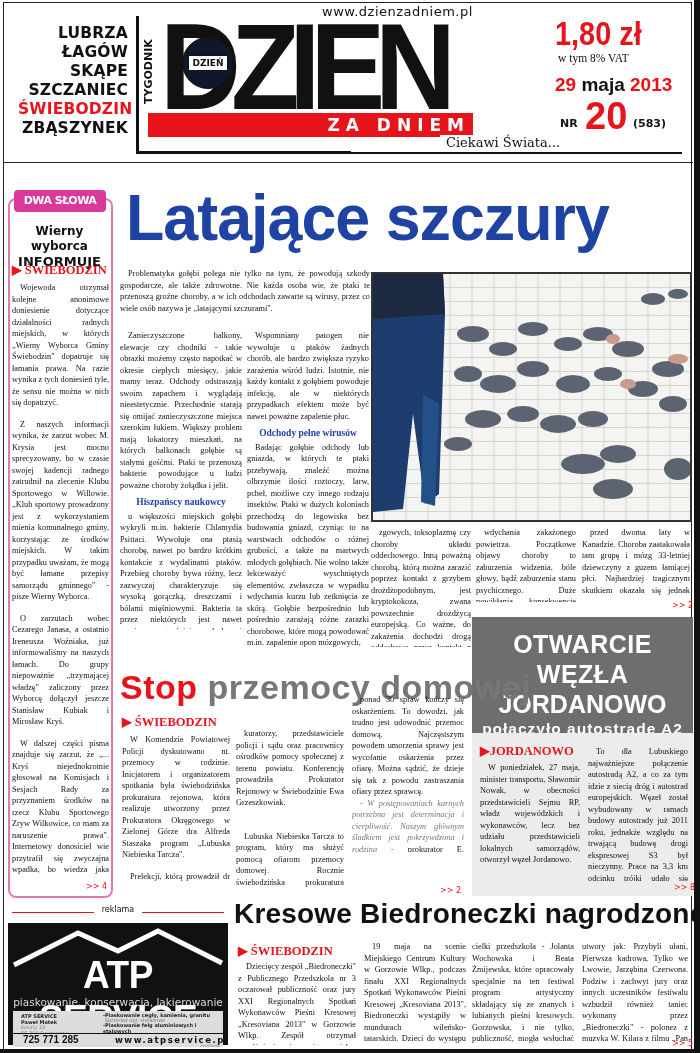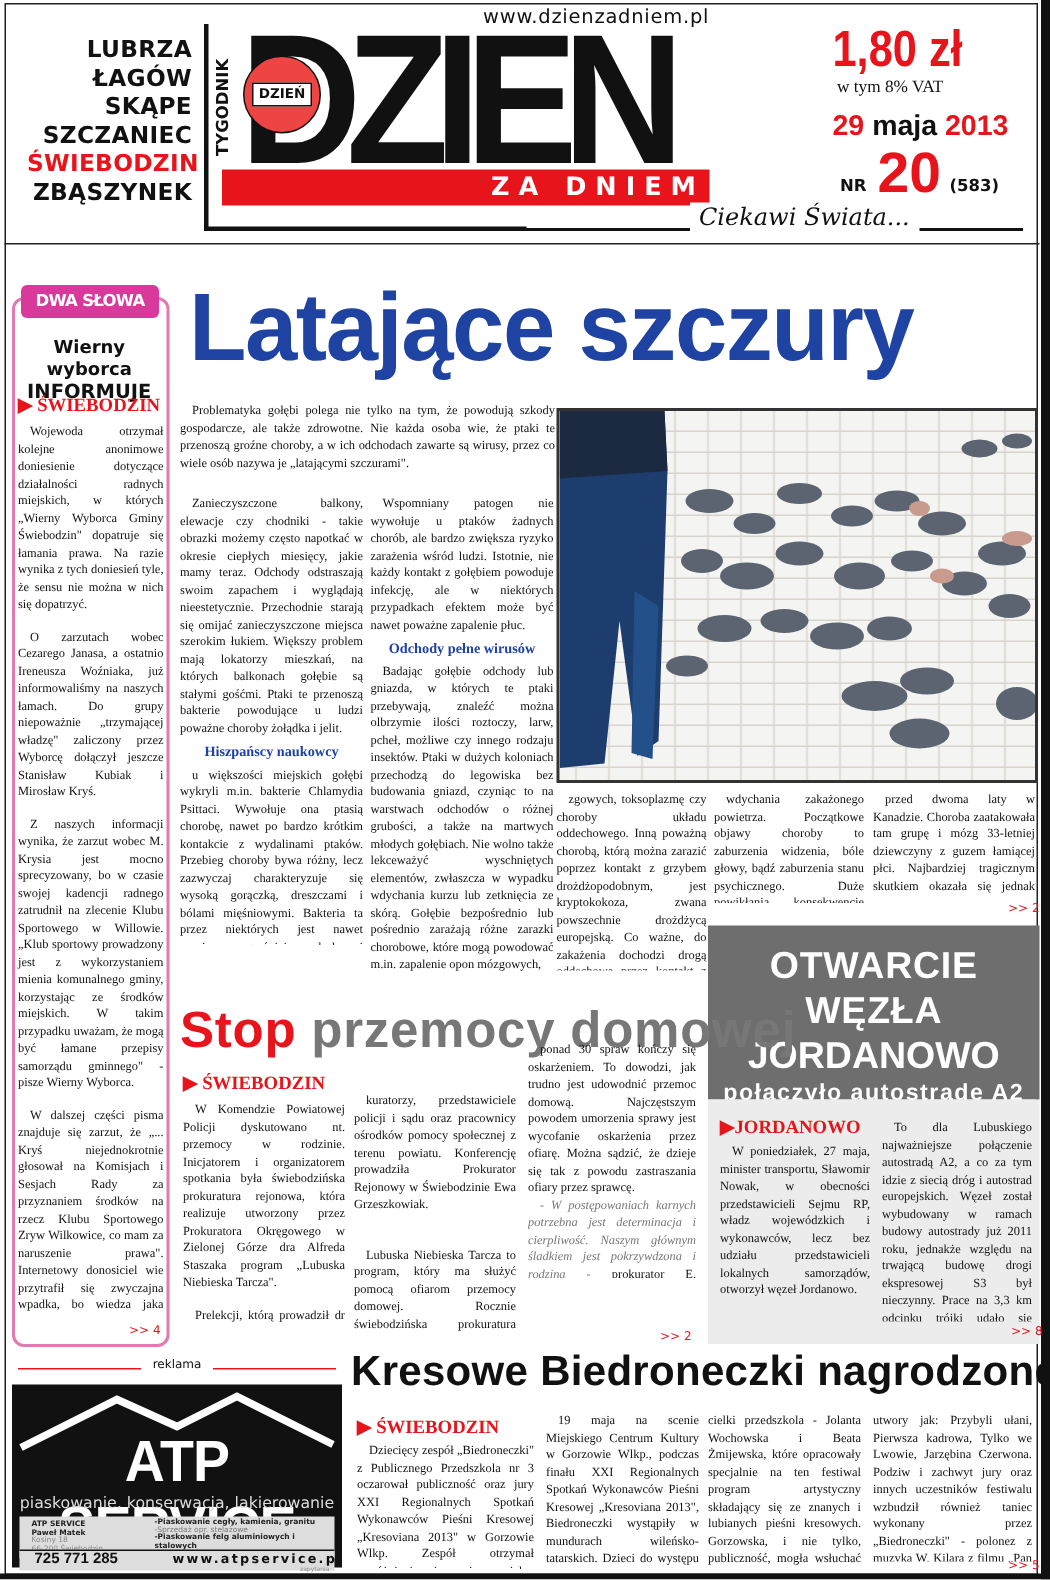--- a/index.html
+++ b/index.html
@@ -6,27 +6,27 @@
 body{width:700px;height:1053px;background:#fff;position:relative;overflow:hidden;font-family:"Liberation Serif",serif;color:#111}
 .frame{position:absolute;left:3px;top:2px;width:689px;height:1048px;border:1px solid #222}
 .frame-r{position:absolute;right:0;top:0;width:6px;height:1053px;background:#111}
 .frame-b{position:absolute;left:0;bottom:0;width:700px;height:4px;background:#111}
 
 .towns{position:absolute;left:18px;top:24px;width:110px;text-align:right;font-family:"DejaVu Sans",sans-serif;font-weight:bold;font-size:15.5px;line-height:19px;letter-spacing:0.2px}
 .towns .red{color:#e8141b}
 .logo-box{position:absolute;left:136px;top:16px;width:215px;height:138px;border-left:3px solid #111;border-bottom:3px solid #111}
 .tyg{position:absolute;left:142px;top:30px;width:14px;height:84px;writing-mode:vertical-rl;transform:rotate(180deg);font-family:"DejaVu Sans",sans-serif;font-weight:bold;font-size:11px;text-align:center}
 .dzien{position:absolute;left:160px;top:12px;font-family:"Liberation Sans",sans-serif;font-weight:bold;font-size:112px;line-height:100px;letter-spacing:-10px;transform:scaleY(1.1);transform-origin:top left}
-.mascot{position:absolute;left:162px;top:37px;width:52px;height:52px;border-radius:50%;background:#ef4444;border:1px solid #111;display:flex;align-items:center;justify-content:center;font-size:9px;font-weight:bold;font-family:"DejaVu Sans",sans-serif}
+.mascot{position:absolute;left:182px;top:37px;width:52px;height:52px;border-radius:50%;background:#0f172a;border:1px solid #111;display:flex;align-items:center;justify-content:center;font-size:9px;font-weight:bold;font-family:"DejaVu Sans",sans-serif}
 .mascot span{background:#fff;border:1px solid #111;padding:2px 3px}
 .redbar{position:absolute;left:148px;top:113px;width:325px;height:24px;background:#e8141b}
 .zadniem{position:absolute;left:260px;top:113px;width:210px;text-align:right;color:#fff;font-family:"DejaVu Sans",sans-serif;font-weight:bold;font-size:17px;letter-spacing:6px;line-height:24px}
 .url{position:absolute;left:322px;top:4px;font-family:"DejaVu Sans",sans-serif;font-size:13px;letter-spacing:0.5px}
 .motto-line{position:absolute;left:142px;top:152px;width:540px;height:2px;background:#111}
-.motto{position:absolute;left:460px;top:135px;background:#fff;padding:0 6px;font-family:"DejaVu Serif",serif;font-style:italic;font-size:16px}
+.motto{position:absolute;left:440px;top:135px;background:#fff;padding:0 6px;font-family:"DejaVu Serif",serif;font-size:13px}
 .price{position:absolute;left:555px;top:14px;color:#e8141b;font-family:"Liberation Sans",sans-serif;font-weight:bold;font-size:34px;transform:scaleX(0.85);transform-origin:left}
 .vat{position:absolute;left:558px;top:52px;font-family:Liberation Serif, serif;font-size:11.5px}
 .date{position:absolute;left:555px;top:74px;font-family:"Liberation Sans",sans-serif;font-weight:bold;font-size:19px;color:#e8141b}
 .date .blk{color:#111}
 .nr{position:absolute;left:560px;top:117px;font-family:"DejaVu Sans",sans-serif;font-weight:bold;font-size:11px}
 .nrnum{position:absolute;left:585px;top:95px;color:#e8141b;font-family:"Liberation Sans",sans-serif;font-weight:bold;font-size:38px}
 .nrtot{position:absolute;left:633px;top:117px;font-family:"DejaVu Sans",sans-serif;font-weight:bold;font-size:11px}
 .hdr-rule{position:absolute;left:3px;top:162px;width:690px;height:1px;background:#222}
 
 .side{position:absolute;left:8px;top:198px;width:105px;height:700px;border:2px solid #e07ab0;border-radius:8px}
@@ -103,22 +103,22 @@
 
 <div class="side"></div>
 <div class="side-badge">DWA SŁOWA</div>
 <div class="side-h1">
   <div>Wierny wyborca</div>
   <div style="font-size:13px">INFORMUJE</div>
 </div>
 <div class="loc" style="left:12px;top:262px">▶ <span>ŚWIEBODZIN</span></div>
 <div class="side-text">
   <p>Wojewoda otrzymał kolejne anonimowe doniesienie dotyczące działalności radnych miejskich, w których „Wierny Wyborca Gminy Świebodzin" dopatruje się łamania prawa. Na razie wynika z tych doniesień tyle, że sensu nie można w nich się dopatrzyć.</p>
+  <p>Z naszych informacji wynika, że zarzut wobec M. Krysia jest mocno sprecyzowany, bo w czasie swojej kadencji radnego zatrudnił na zlecenie Klubu Sportowego w Willowie. „Klub sportowy prowadzony jest z wykorzystaniem mienia komunalnego gminy, korzystając ze środków miejskich. W takim przypadku uważam, że mogą być łamane przepisy samorządu gminnego" - pisze Wierny Wyborca.</p>
   <p>O zarzutach wobec Cezarego Janasa, a ostatnio Ireneusza Woźniaka, już informowaliśmy na naszych łamach. Do grupy niepoważnie „trzymającej władzę" zaliczony przez Wyborcę dołączył jeszcze Stanisław Kubiak i Mirosław Kryś.</p>
-  <p>Z naszych informacji wynika, że zarzut wobec M. Krysia jest mocno sprecyzowany, bo w czasie swojej kadencji radnego zatrudnił na zlecenie Klubu Sportowego w Willowie. „Klub sportowy prowadzony jest z wykorzystaniem mienia komunalnego gminy, korzystając ze środków miejskich. W takim przypadku uważam, że mogą być łamane przepisy samorządu gminnego" - pisze Wierny Wyborca.</p>
   <p style="max-height:140px;overflow:hidden">W dalszej części pisma znajduje się zarzut, że „... Kryś niejednokrotnie głosował na Komisjach i Sesjach Rady za przyznaniem środków na rzecz Klubu Sportowego Zryw Wilkowice, co mam za naruszenie prawa". Internetowy donosiciel wie przytrafił się zwyczajna wpadka, bo wiedza jaka drużyna, która powstała przy samorządowym zasadzie do gry, przy ... Bo niby dlaczego radny z Willowa miałby łamać prawo głosując na pieniądze dla Rzeczycy? Raczej ślepo widzi się nie chce docenić działaniu C. Janasa z Rzeczycy.</p>
 </div>
 <div class="more" style="left:86px;top:882px">&gt;&gt; 4</div>
 
 <div class="headline">Latające szczury</div>
 <div class="lead">Problematyka gołębi polega nie tylko na tym, że powodują szkody gospodarcze, ale także zdrowotne. Nie każda osoba wie, że ptaki te przenoszą groźne choroby, a w ich odchodach zawarte są wirusy, przez co wiele osób nazywa je „latającymi szczurami".</div>
 <div class="col" style="left:120px;top:330px;width:122px;height:300px;overflow:hidden">
   <div>Zanieczyszczone balkony, elewacje czy chodniki - takie obrazki możemy często napotkać w okresie ciepłych miesięcy, jakie mamy teraz. Odchody odstraszają swoim zapachem i wyglądają nieestetycznie. Przechodnie starają się omijać zanieczyszczone miejsca szerokim łukiem. Większy problem mają lokatorzy mieszkań, na których balkonach gołębie są stałymi gośćmi. Ptaki te przenoszą bakterie powodujące u ludzi poważne choroby żołądka i jelit.</div>
   <div class="sub">Hiszpańscy naukowcy</div>
   <div>u większości miejskich gołębi wykryli m.in. bakterie Chlamydia Psittaci. Wywołuje ona ptasią chorobę, nawet po bardzo krótkim kontakcie z wydalinami ptaków. Przebieg choroby bywa różny, lecz zazwyczaj charakteryzuje się wysoką gorączką, dreszczami i bólami mięśniowymi. Bakteria ta przez niektórych jest nawet uważana za groźniejszą od słynnej Salmonelli!</div>

